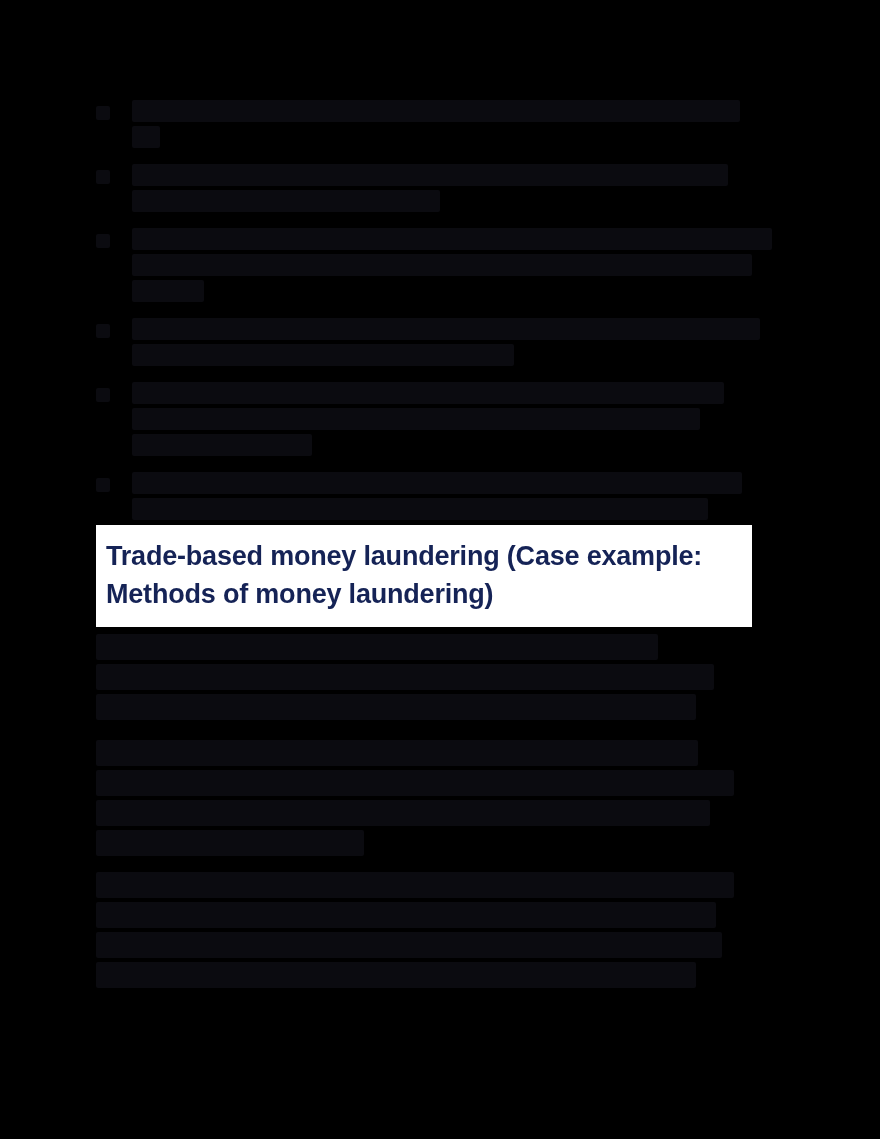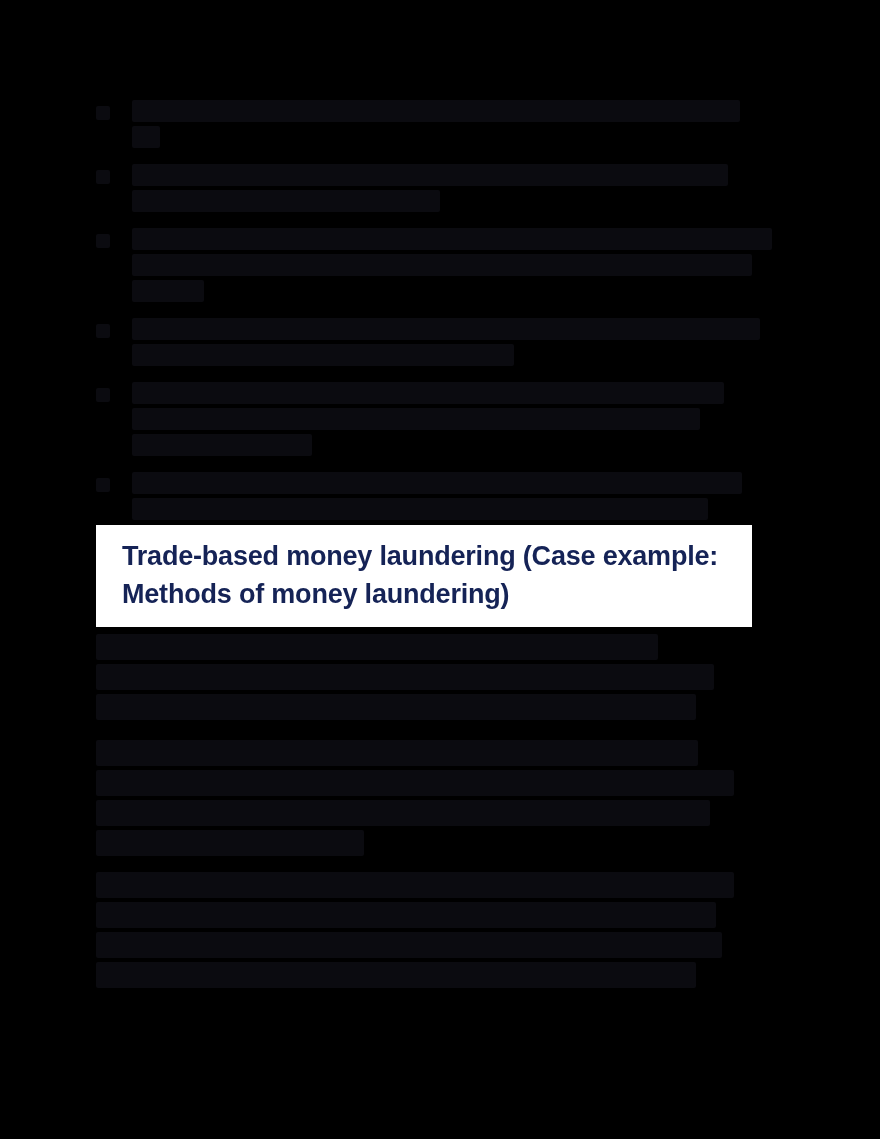--- a/index.html
+++ b/index.html
@@ -65,21 +65,20 @@
     padding: 12px 10px 14px 10px;
     box-sizing: border-box;
   }
   .heading-text {
     color: #152356;
     font-family: "Liberation Sans", sans-serif;
     font-weight: bold;
     font-size: 27px;
     line-height: 38px;
     letter-spacing: -0.2px;
-    margin-left: 16px;
   }
 
   
   .body-block {
     position: absolute;
     left: 96px;
     width: 660px;
   }
   .para {
     margin-bottom: 12px;

